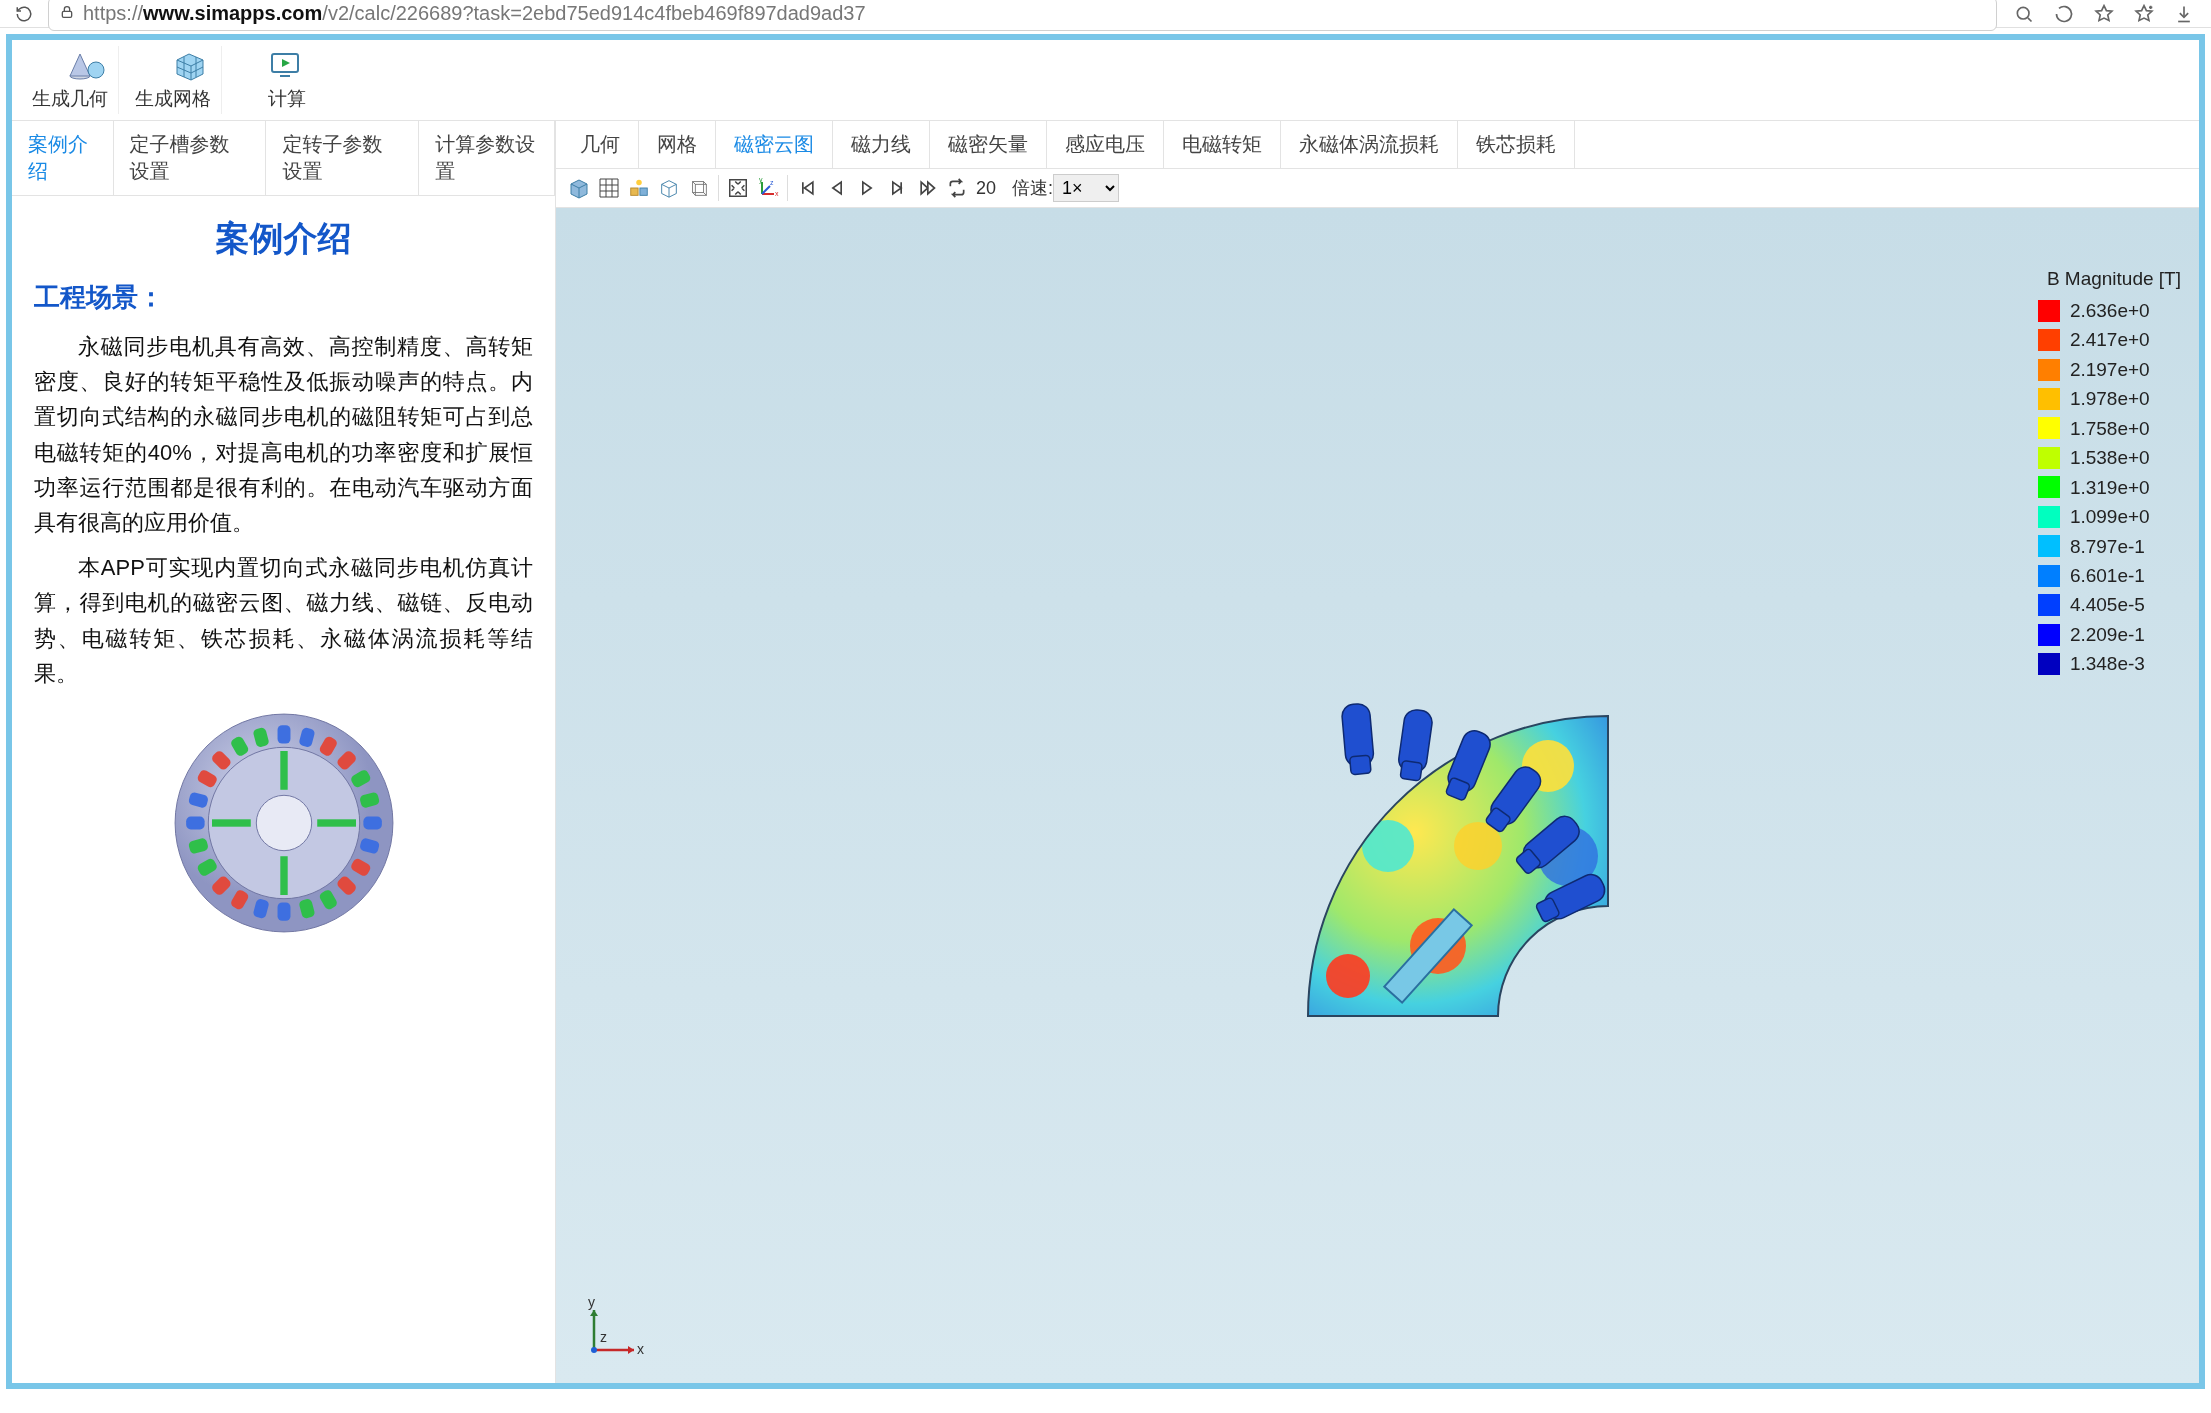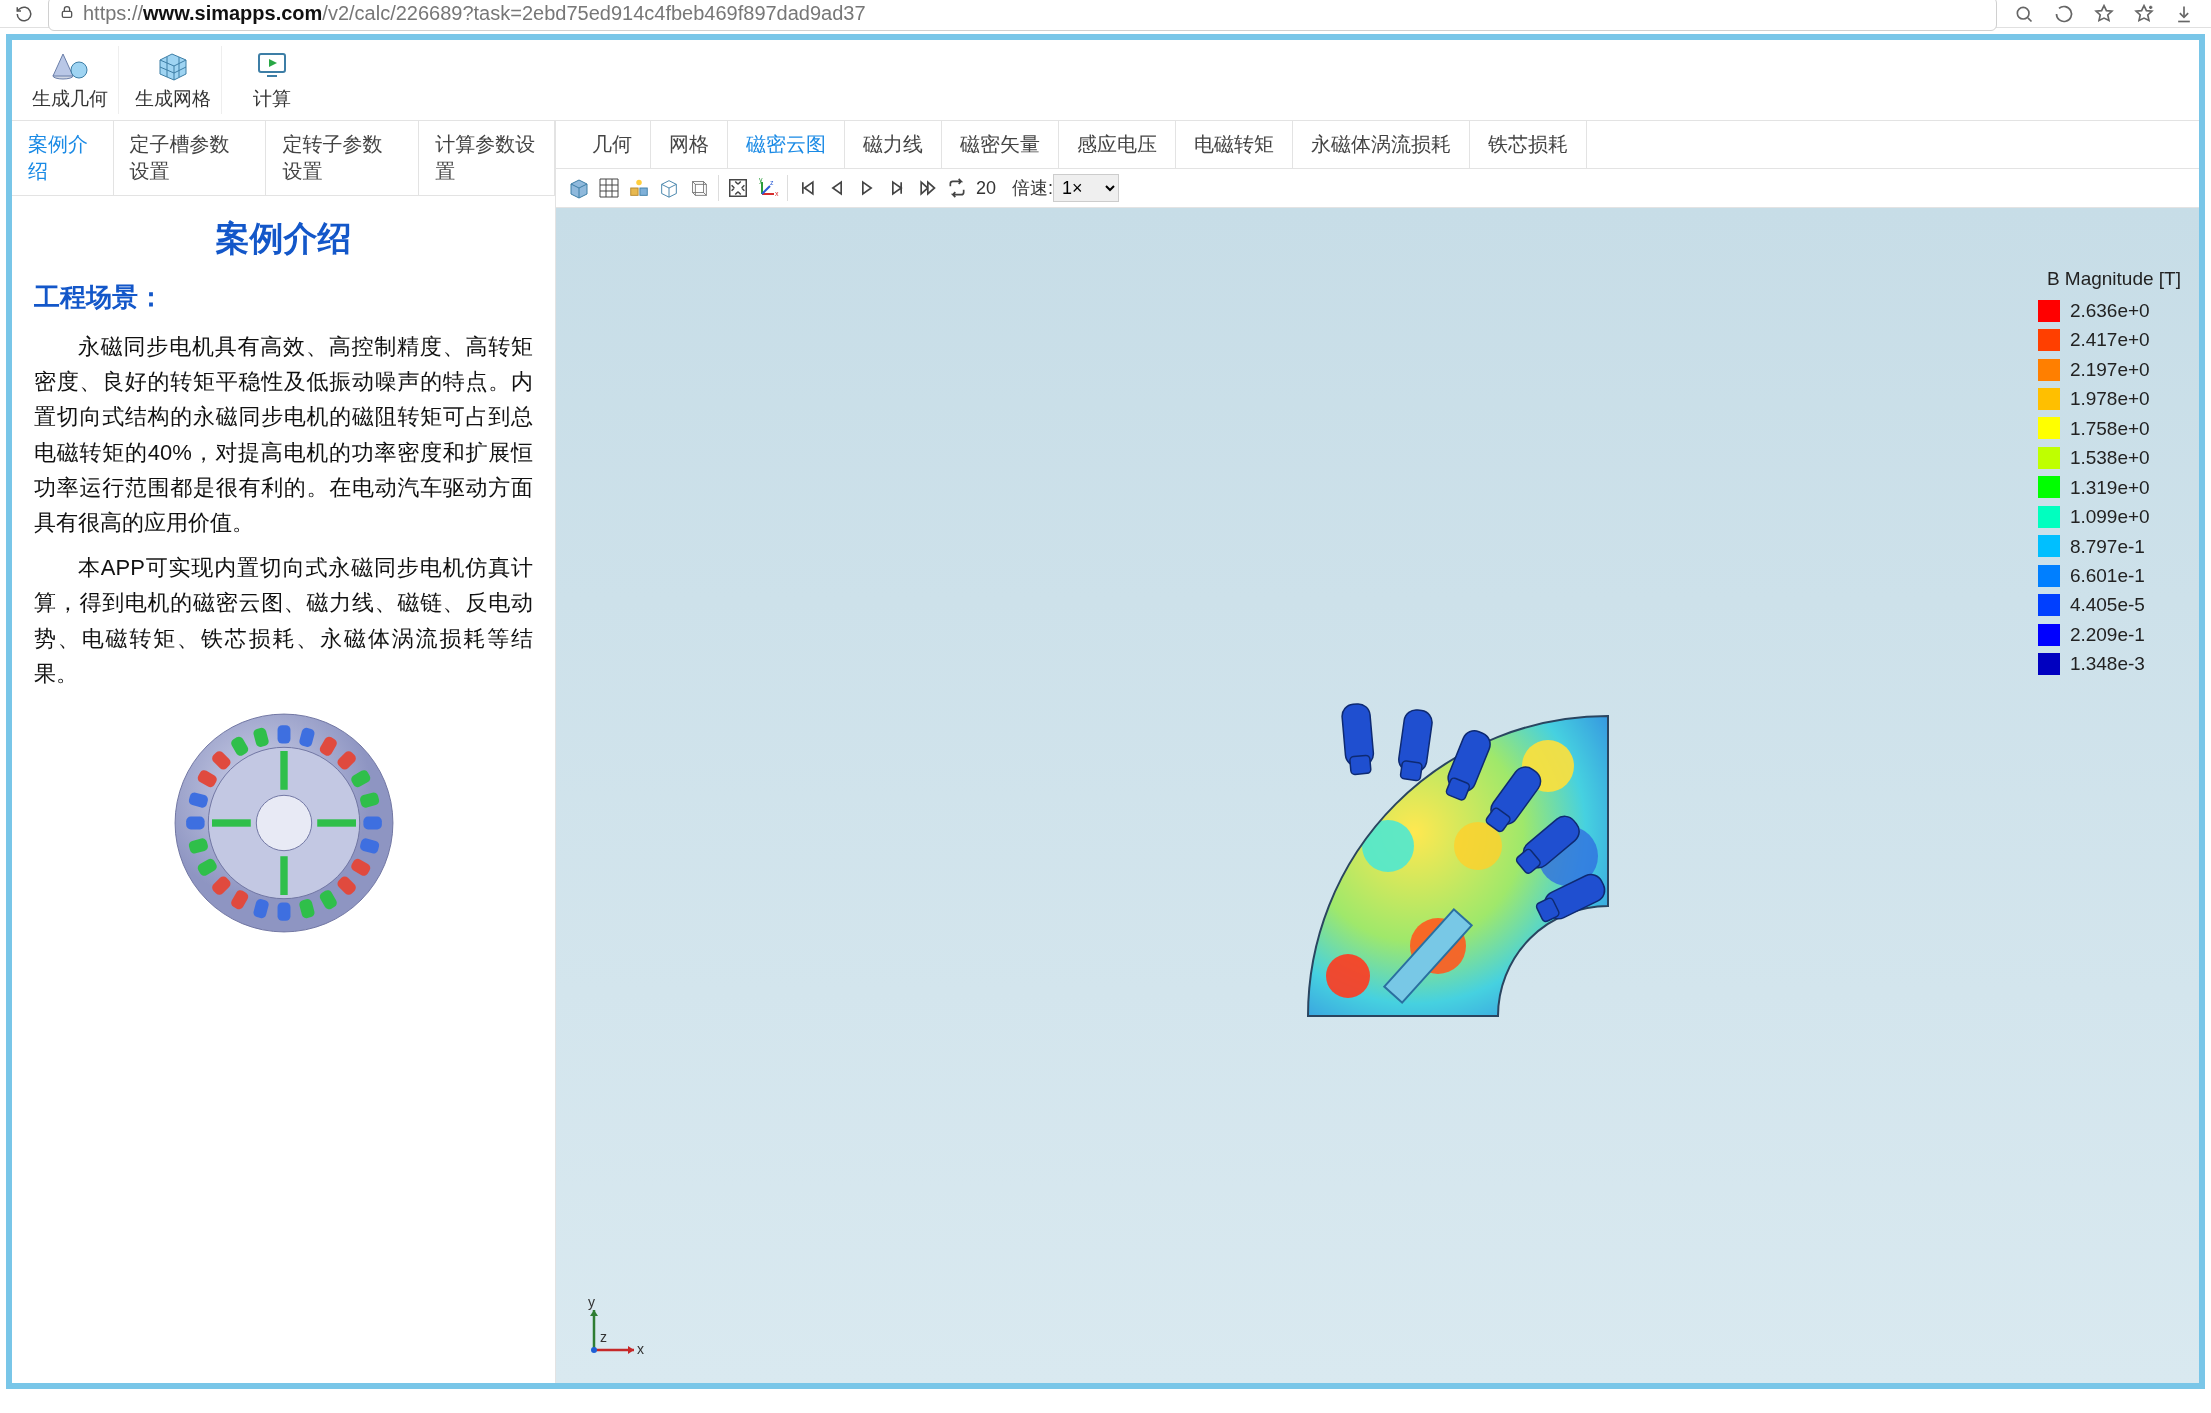--- a/index.html
+++ b/index.html
@@ -34,21 +34,21 @@
   .open-ext { color:#1a8ae5; font-size:22px; }
 
   .ribbon { border-bottom:1px solid #e3e3e3; padding: 0 10px 6px 10px; }
   .ribbon-tabs { display:flex; }
   .ribbon-tab {
     border:1px solid #d5d5d5; border-bottom:none; border-radius:4px 4px 0 0;
     padding:4px 14px; color:#1a8ae5; font-size:20px; background:#fff;
   }
   .ribbon-body { display:flex; gap:6px; padding-top:6px; }
   .ribbon-group {
-    display:flex; flex-direction:column; align-items:center; gap:4px;
+    display:flex; flex-direction:column; align-items:flex-end; gap:4px;
     padding:2px 10px; border-right:1px solid #eee; min-width:88px;
   }
   .ribbon-group:last-child { border-right:none; }
   .ribbon-group .icon { width:42px; height:34px; display:flex; align-items:center; justify-content:center; }
   .ribbon-group .lbl { font-size:19px; color:#333; }
 
   .workspace { flex:1; display:flex; overflow:hidden; }
 
   
   .left-panel { width:544px; border-right:1px solid #e3e3e3; display:flex; flex-direction:column; overflow:hidden; }
@@ -60,21 +60,21 @@
   .tab.active { color:#1a8ae5; }
   .left-content { padding: 14px 22px; overflow:auto; }
   .section-title { text-align:center; color:#1357c9; font-size:34px; font-weight:700; margin:6px 0 18px; }
   .sub-title { color:#1357c9; font-size:26px; font-weight:700; margin:8px 0 14px; }
   .para { font-size:22px; line-height:1.6; color:#111; text-indent:2em; text-align:justify; margin-bottom:10px; }
 
   .motor-illus { display:flex; justify-content:center; margin-top:12px; }
 
   
   .right-panel { flex:1; display:flex; flex-direction:column; overflow:hidden; }
-  .rtabs { display:flex; border-bottom:1px solid #e3e3e3; padding-left:18px; }
+  .rtabs { display:flex; border-bottom:1px solid #e3e3e3; padding-left:6px; }
   .rtab { padding:10px 18px; font-size:20px; color:#444; border-right:1px solid #e3e3e3; cursor:pointer; white-space:nowrap; }
   .rtab.active { color:#1a8ae5; }
 
   .toolbar { display:flex; align-items:center; padding:4px 8px; border-bottom:1px solid #e3e3e3; background:#fff; flex-wrap:nowrap; }
   .tbtn { width:30px; height:30px; display:flex; align-items:center; justify-content:center; border:1px solid transparent; border-radius:3px; }
   .toolbar .divider { width:1px; height:26px; background:#ddd; margin:0 4px; }
   .toolbar .frame { font-size:18px; color:#333; padding:0 4px; }
   .toolbar .speed-label { font-size:18px; color:#333; margin-left:12px; }
   .toolbar select { font-size:18px; padding:2px 4px; border:1px solid #ccc; }
 

